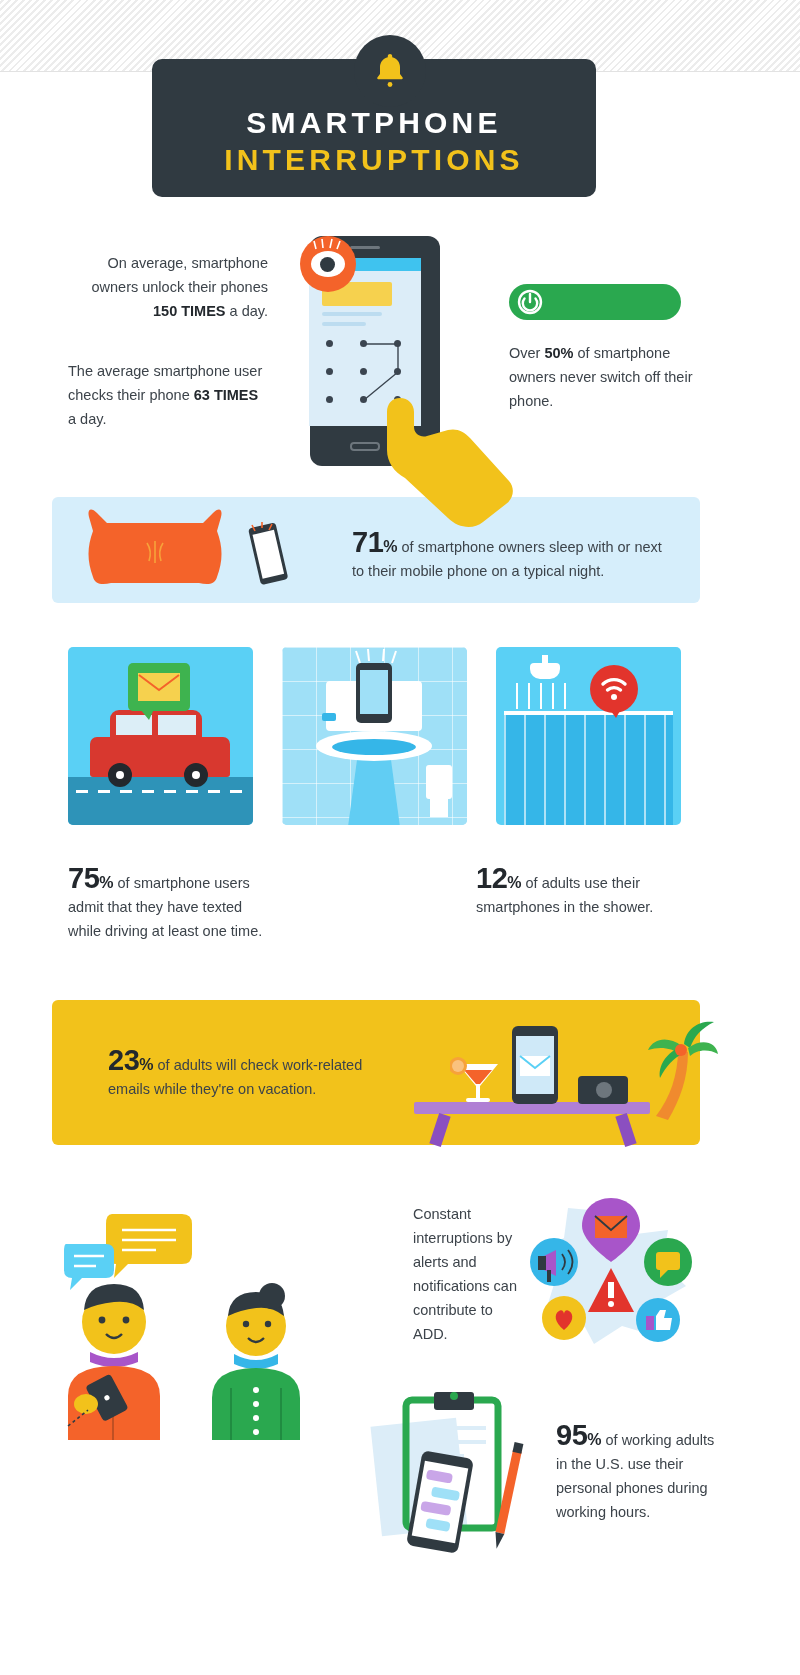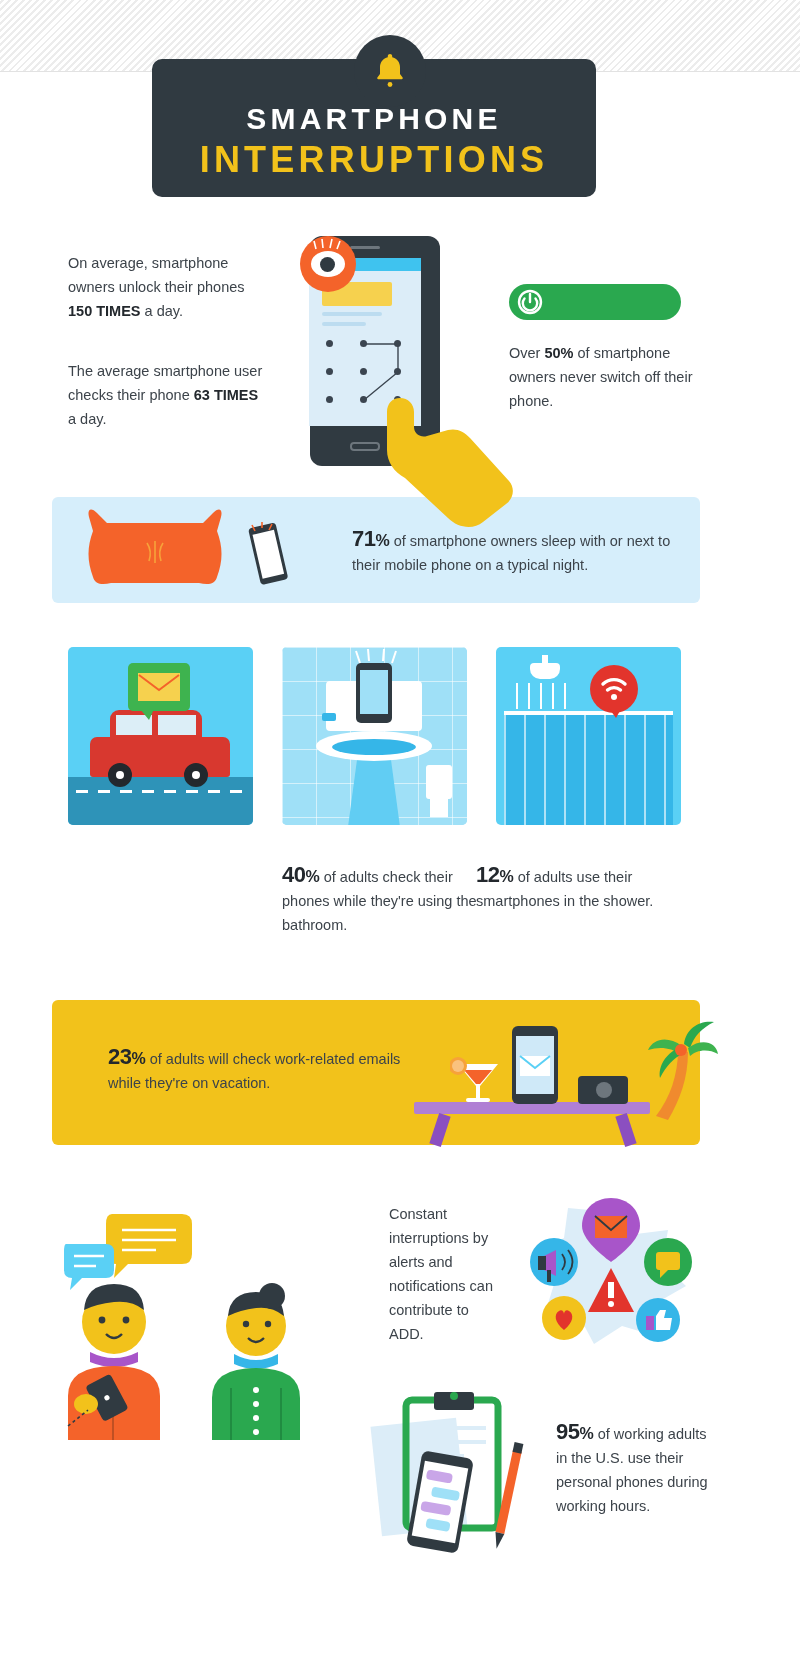--- a/index.html
+++ b/index.html
@@ -68,43 +68,43 @@
   }
   .title-line1 {
     color: #ffffff;
     font-size: 30px;
     font-weight: bold;
     letter-spacing: 4.2px;
     line-height: 1.25;
   }
   .title-line2 {
     color: #f2c21b;
-    font-size: 36px;
+    font-size: 30px;
     font-weight: bold;
     letter-spacing: 4.2px;
     line-height: 1.25;
   }
 
   
   .body-txt {
     color: #3c434a;
     font-size: 14.5px;
     line-height: 1.65;
   }
   .body-txt b { color: #23282d; font-weight: bold; }
   .pct {
-    font-size: 22px;
+    font-size: 29px;
     font-weight: bold;
     color: #23282d;
     letter-spacing: -0.5px;
   }
   .pct-sign { font-size: 16px; font-weight: bold; color: #23282d; }
 
   
-  .s1-text-a { position: absolute; left: 68px; top: 252px; width: 200px; }
+  .s1-text-a { position: absolute; left: 68px; top: 252px; width: 200px; text-align: right; }
   .s1-text-b { position: absolute; left: 68px; top: 360px; width: 200px; }
 
   .phone-illo { position: absolute; left: 300px; top: 228px; width: 220px; height: 280px; }
   .phone-body {
     position: absolute; left: 10px; top: 8px;
     width: 130px; height: 230px;
     background: #303a41;
     border-radius: 12px;
   }
   .phone-screen {
@@ -268,21 +268,21 @@
     background: #303a41; border-radius: 6px; }
   .vac-phone i { position: absolute; left: 4px; top: 10px; width: 38px; height: 58px;
     background: #cfe9f8; display: block; }
   .camera { position: absolute; left: 578px; top: 1076px; width: 50px; height: 28px;
     background: #303a41; border-radius: 4px; }
   .camera-lens { position: absolute; left: 596px; top: 1082px; width: 16px; height: 16px;
     border-radius: 50%; background: #6d767d; }
 
   
   .people-illo { position: absolute; left: 52px; top: 1200px; width: 290px; height: 240px; }
-  .add-text { position: absolute; left: 389px; top: 1203px; width: 110px; }
+  .add-text { position: absolute; left: 413px; top: 1203px; width: 110px; }
   .alerts-illo { position: absolute; left: 516px; top: 1190px; width: 190px; height: 170px; }
 
   .bottom-left-text { position: absolute; left: 52px; top: 1419px; width: 285px; }
   .clipboard-illo { position: absolute; left: 368px; top: 1392px; width: 170px; height: 175px; }
   .bottom-right-text { position: absolute; left: 556px; top: 1419px; width: 160px; }
 </style>
 </head>
 <body>
 
 <div class="page">
@@ -427,22 +427,22 @@
         <path d="M13 19 A16 16 0 0 1 35 19" stroke="#ffffff" stroke-width="3.4" fill="none" stroke-linecap="round"></path>
         <path d="M17.5 25 A10 10 0 0 1 30.5 25" stroke="#ffffff" stroke-width="3.4" fill="none" stroke-linecap="round"></path>
         <circle cx="24" cy="32" r="3" fill="#ffffff"></circle>
       </svg>
     </div>
     <svg style="position:absolute;left:112px;top:60px" width="16" height="12" viewBox="0 0 16 12">
       <path d="M0 0 L8 11 L14 0 Z" fill="#e2342c"></path>
     </svg>
   </div>
 
-  <div class="card-cap cap-2">
-    <span class="pct">40</span><span class="pct-sign">%</span><span class="body-txt"> of adults check their phones while they're using the bathroom.</span>
+  <div class="card-cap cap-1">
+    <span class="pct">75</span><span class="pct-sign">%</span><span class="body-txt"> of smartphone users admit that they have texted while driving at least one time.</span>
   </div>
   <div class="card-cap cap-3">
     <span class="pct">12</span><span class="pct-sign">%</span><span class="body-txt"> of adults use their smartphones in the shower.</span>
   </div>
 
   <div class="vac-band"></div>
   <svg class="palm-trunk" viewBox="0 0 70 100">
     <path d="M30 30 C30 55 22 78 8 96 L20 100 C32 80 40 58 40 32 Z" fill="#f08a2e"></path>
     <path d="M34 26 C20 16 6 18 0 30 C12 26 24 28 32 34 Z" fill="#3eb34f"></path>
     <path d="M36 24 C38 8 52 0 66 2 C54 8 46 16 42 28 Z" fill="#2aa84f"></path>

